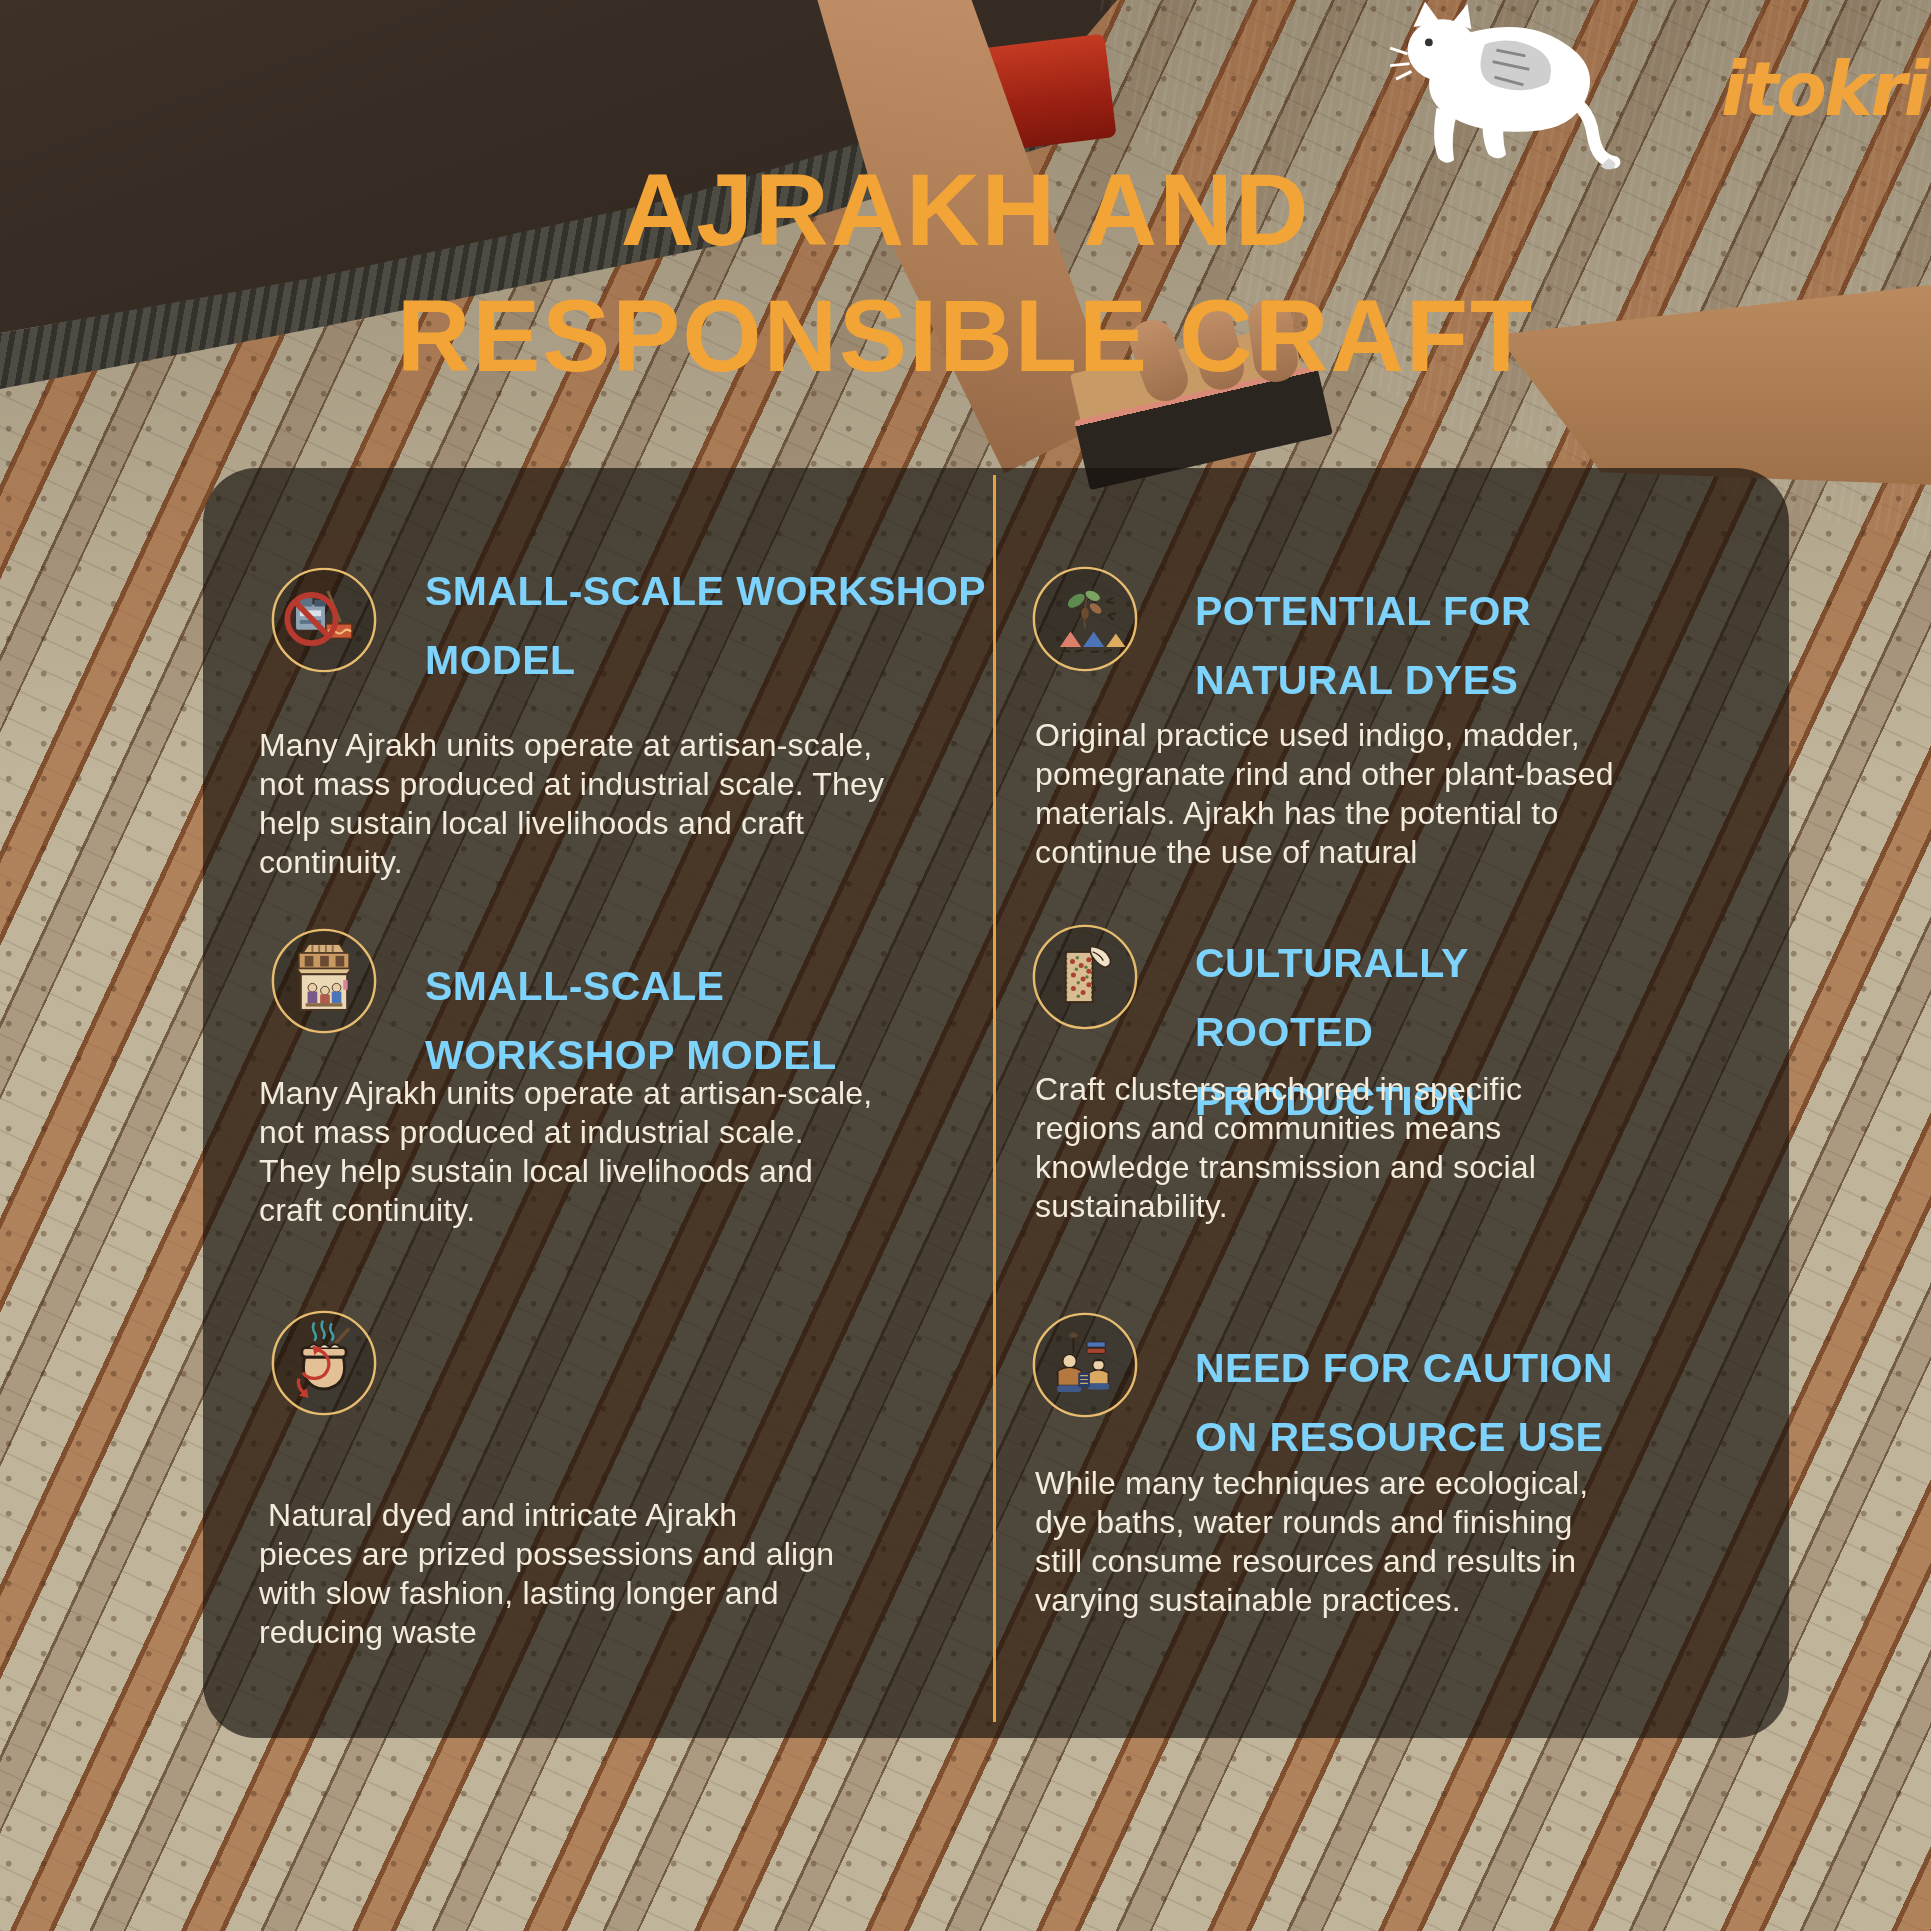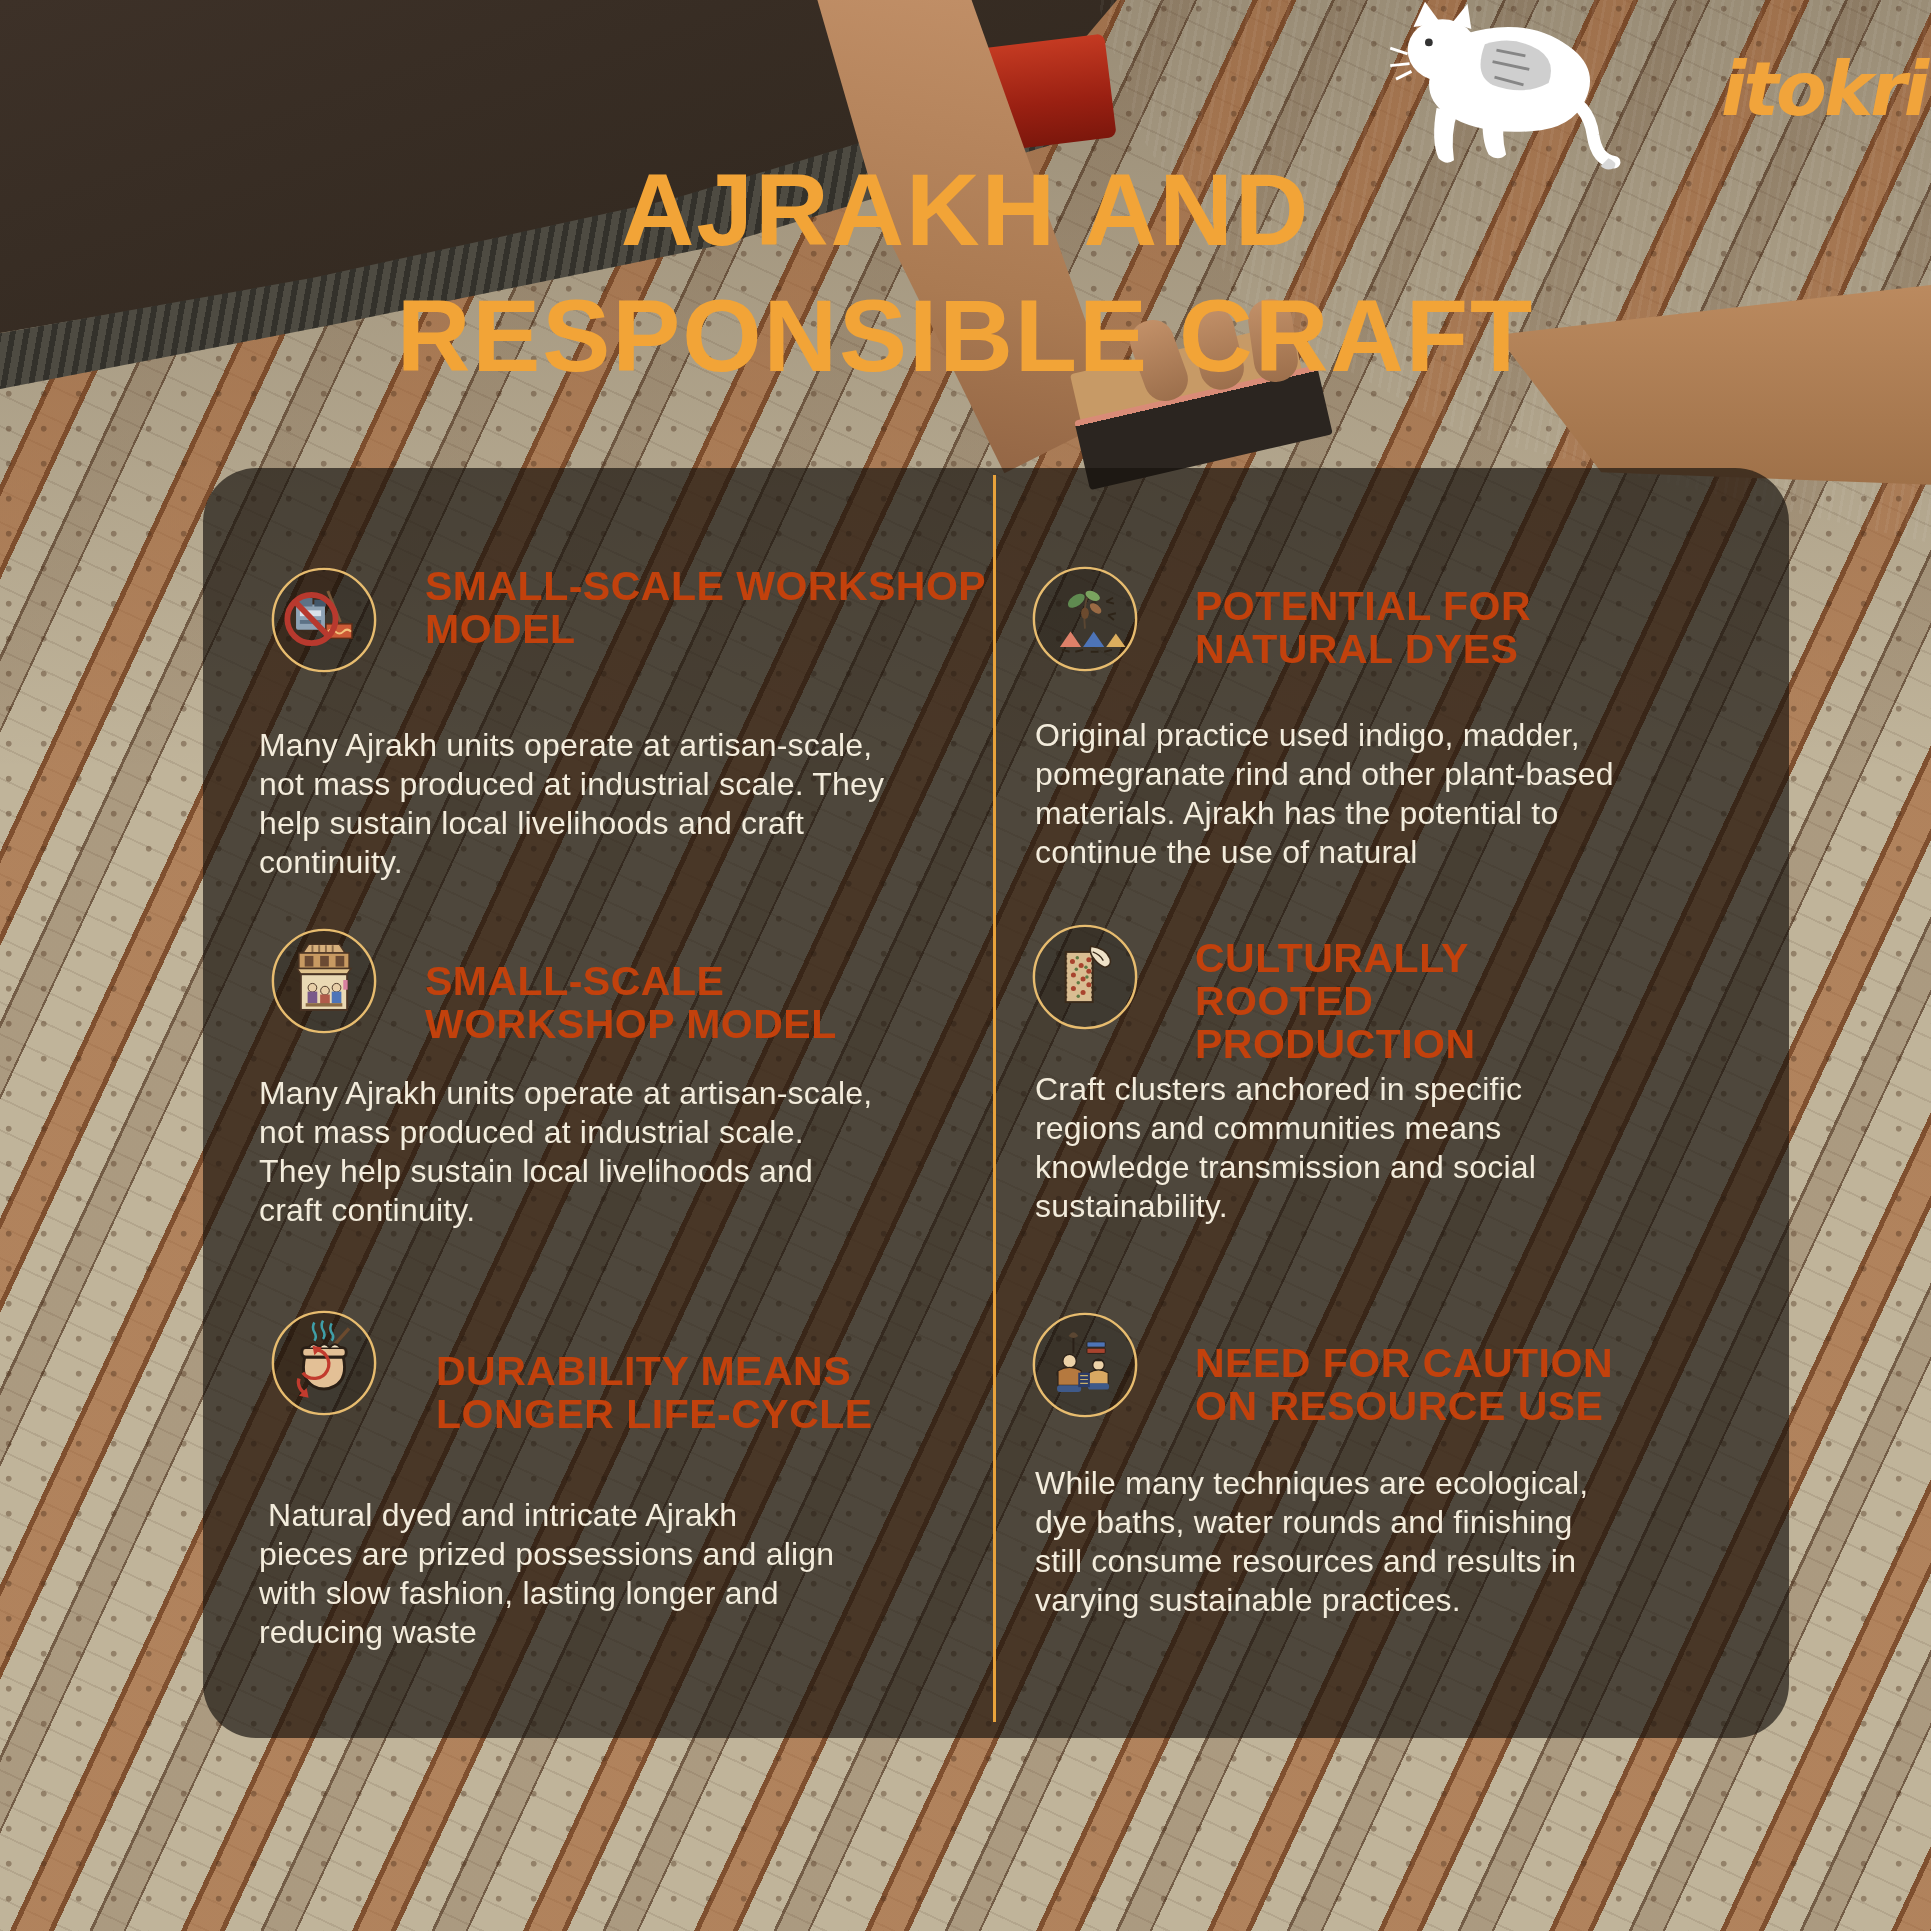--- a/index.html
+++ b/index.html
@@ -60,22 +60,22 @@
     color:#F2A437;font-size:102px;font-weight:800;line-height:126px;
     letter-spacing:1.9px;white-space:pre-line;}
 
   
   .panel{position:absolute;left:203px;top:468px;width:1586px;height:1270px;
     background:rgba(23,18,13,.67);border-radius:54px;}
   .divider{position:absolute;left:993px;top:475px;width:2.9px;height:1247px;
     background:#E8A23B;}
 
   .icon-wrap{position:absolute;width:108px;height:108px;}
-  .heading{position:absolute;color:#c2410c;font-size:41px;font-weight:700;
-    line-height:43px;letter-spacing:0.5px;white-space:pre-line;margin-top:8px;}
+  .heading{position:absolute;color:#7dd3fc;font-size:41px;font-weight:700;
+    line-height:69px;letter-spacing:0.5px;white-space:pre-line;}
   .body-text{position:absolute;color:#F3ECDC;font-size:32px;font-weight:400;
     line-height:39px;letter-spacing:0.2px;white-space:pre-line;}
   .preline{white-space:pre-line;}
 </style>
 </head>
 <body>
 
 <div id="canvas">
 
   <div class="bg-fabric"></div>
@@ -231,22 +231,20 @@
       <line x1="66" y1="38" x2="82" y2="20" stroke="#6b4a2e" stroke-width="3.6"></line>
       <rect x="33" y="40" width="46" height="10" rx="4" fill="#e3c096" stroke="#2a1f16" stroke-width="3"></rect>
       <path d="M36 50 q-5 22 9 30 q11 6 22 0 q14 -8 9 -30 z" fill="#e3c096" stroke="#2a1f16" stroke-width="3"></path>
       <path d="M40 40 q5 -7 11 0 q5 -7 11 0 q5 -7 11 0" fill="#f4e6c6" stroke="#2a1f16" stroke-width="2"></path>
       <path d="M34 66 a15 15 0 1 0 12 -24" stroke="#C23B2E" stroke-width="3.4" fill="none"></path>
       <polygon points="44,38 54,40 46,48" fill="#C23B2E"></polygon>
       <path d="M38 88 a13 13 0 0 1 -8 -16" stroke="#C23B2E" stroke-width="3.4" fill="none"></path>
       <polygon points="40,92 30,90 38,82" fill="#C23B2E"></polygon>
     </svg>
   </div>
-  <div class="heading" style="left:436px;top:1342px;">DURABILITY MEANS
-LONGER LIFE-CYCLE</div>
   <div class="body-text" style="left:259px;top:1468px;width:763px;margin-top:28px;">&nbsp;Natural dyed and intricate Ajrakh
 pieces are prized possessions and align
 with slow fashion, lasting longer and
 reducing waste</div>
 
   <div class="icon-wrap" style="left:1031px;top:1311px;">
     <svg viewBox="0 0 112 112" width="108" height="108">
       <circle cx="56" cy="56" r="53" fill="rgba(0,0,0,.18)" stroke="#E7BC6F" stroke-width="2.5"></circle>
       <line x1="44" y1="24" x2="44" y2="44" stroke="#2a2018" stroke-width="2"></line>
       <path d="M39 26 q5 -8 10 0 q-5 4 -10 0z" fill="#5a4632"></path>

